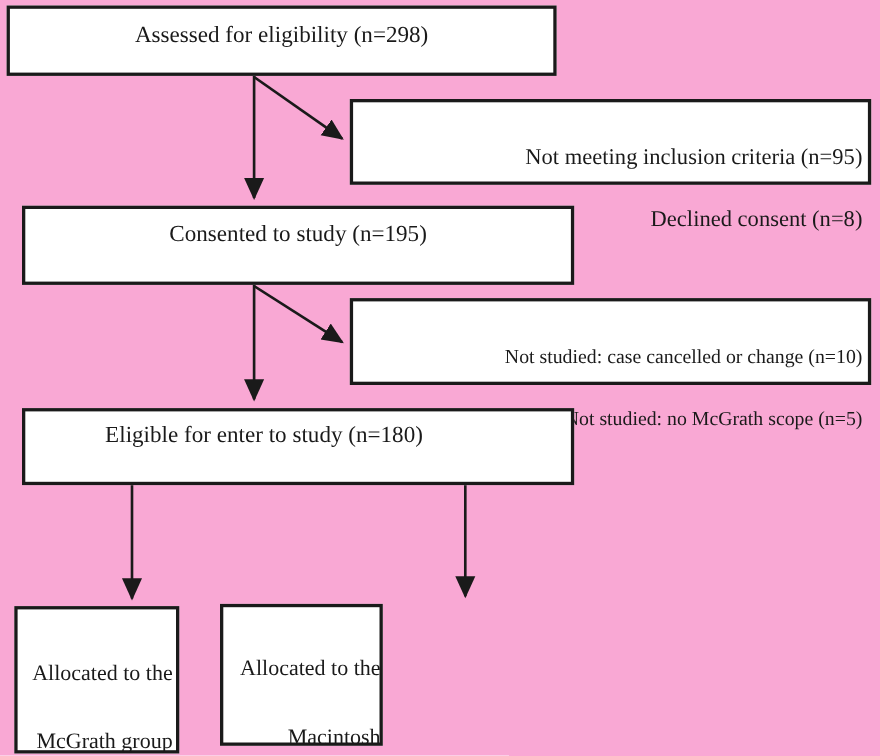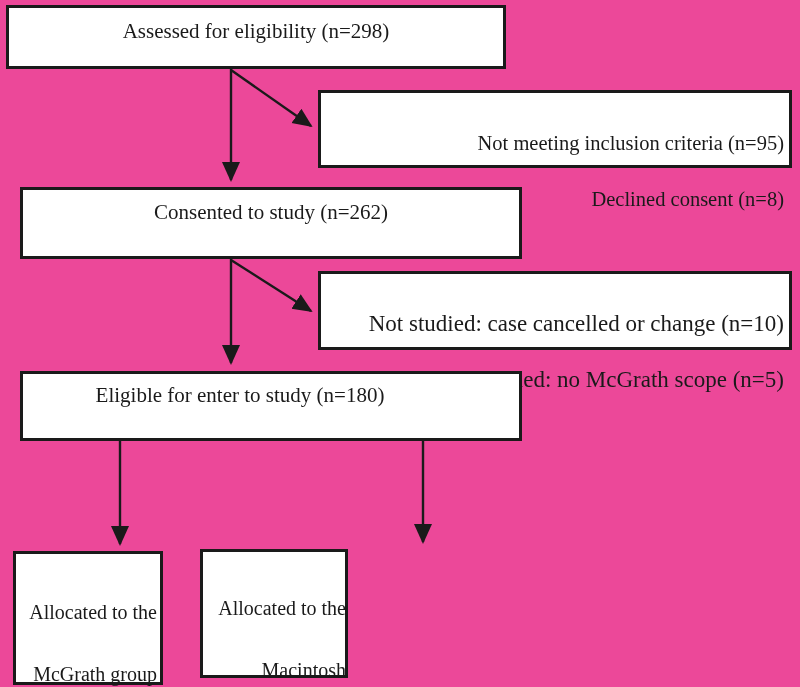--- a/index.html
+++ b/index.html
@@ -4,21 +4,21 @@
 <style>
   html, body {
     margin: 0;
     padding: 0;
     background: #ffffff;
   }
   #canvas {
     position: relative;
     width: 800px;
     height: 687px;
-    background: #ec4899;
+    background: #f9a8d4;
     overflow: hidden;
     font-family: "Liberation Serif", "DejaVu Serif", serif;
     color: #1a1a1a;
   }
   .node {
     position: absolute;
     box-sizing: border-box;
     background: #ffffff;
     border: 3px solid #1a1a1a;
   }
@@ -78,24 +78,24 @@
   <div class="node" style="left:6px; top:5px; width:500px; height:64px;"></div>
   <div class="node-text centered" style="top:19px; left:6px; width:500px; font-size:21px;">Assessed for eligibility (n=298)</div>
 
   <div class="node" style="left:318px; top:90px; width:474px; height:78px;"></div>
   <div class="node-text left-aligned" style="left:332px; top:101px; width:452px; font-size:20.5px; line-height:28px;">
     <span class="line-1">Not meeting inclusion criteria (n=95)</span>
     <span class="line-2">Declined consent (n=8)</span>
   </div>
 
   <div class="node" style="left:20px; top:187px; width:502px; height:72px;"></div>
-  <div class="node-text centered" style="top:200px; left:20px; width:502px; font-size:21px;">Consented to study (n=262)</div>
+  <div class="node-text centered" style="top:200px; left:20px; width:502px; font-size:21px;">Consented to study (n=195)</div>
 
   <div class="node" style="left:318px; top:271px; width:474px; height:79px;"></div>
-  <div class="node-text left-aligned" style="left:332px; top:282px; width:452px; font-size:23px; line-height:28px;">
+  <div class="node-text left-aligned" style="left:332px; top:282px; width:452px; font-size:18px; line-height:28px;">
     <span class="line-1">Not studied: case cancelled or change (n=10)</span>
     <span class="line-2">Not studied: no McGrath scope (n=5)</span>
   </div>
 
   <div class="node" style="left:20px; top:371px; width:502px; height:70px;"></div>
   <div class="node-text centered" style="top:383px; left:20px; width:440px; font-size:21px;">Eligible for enter to study (n=180)</div>
 
   <div class="node" style="left:13px; top:551px; width:150px; height:134px;"></div>
   <div class="node-text left-aligned" style="left:27px; top:566px; width:130px; font-size:20px; line-height:31px;">
     <span class="line-1">Allocated to the</span>

